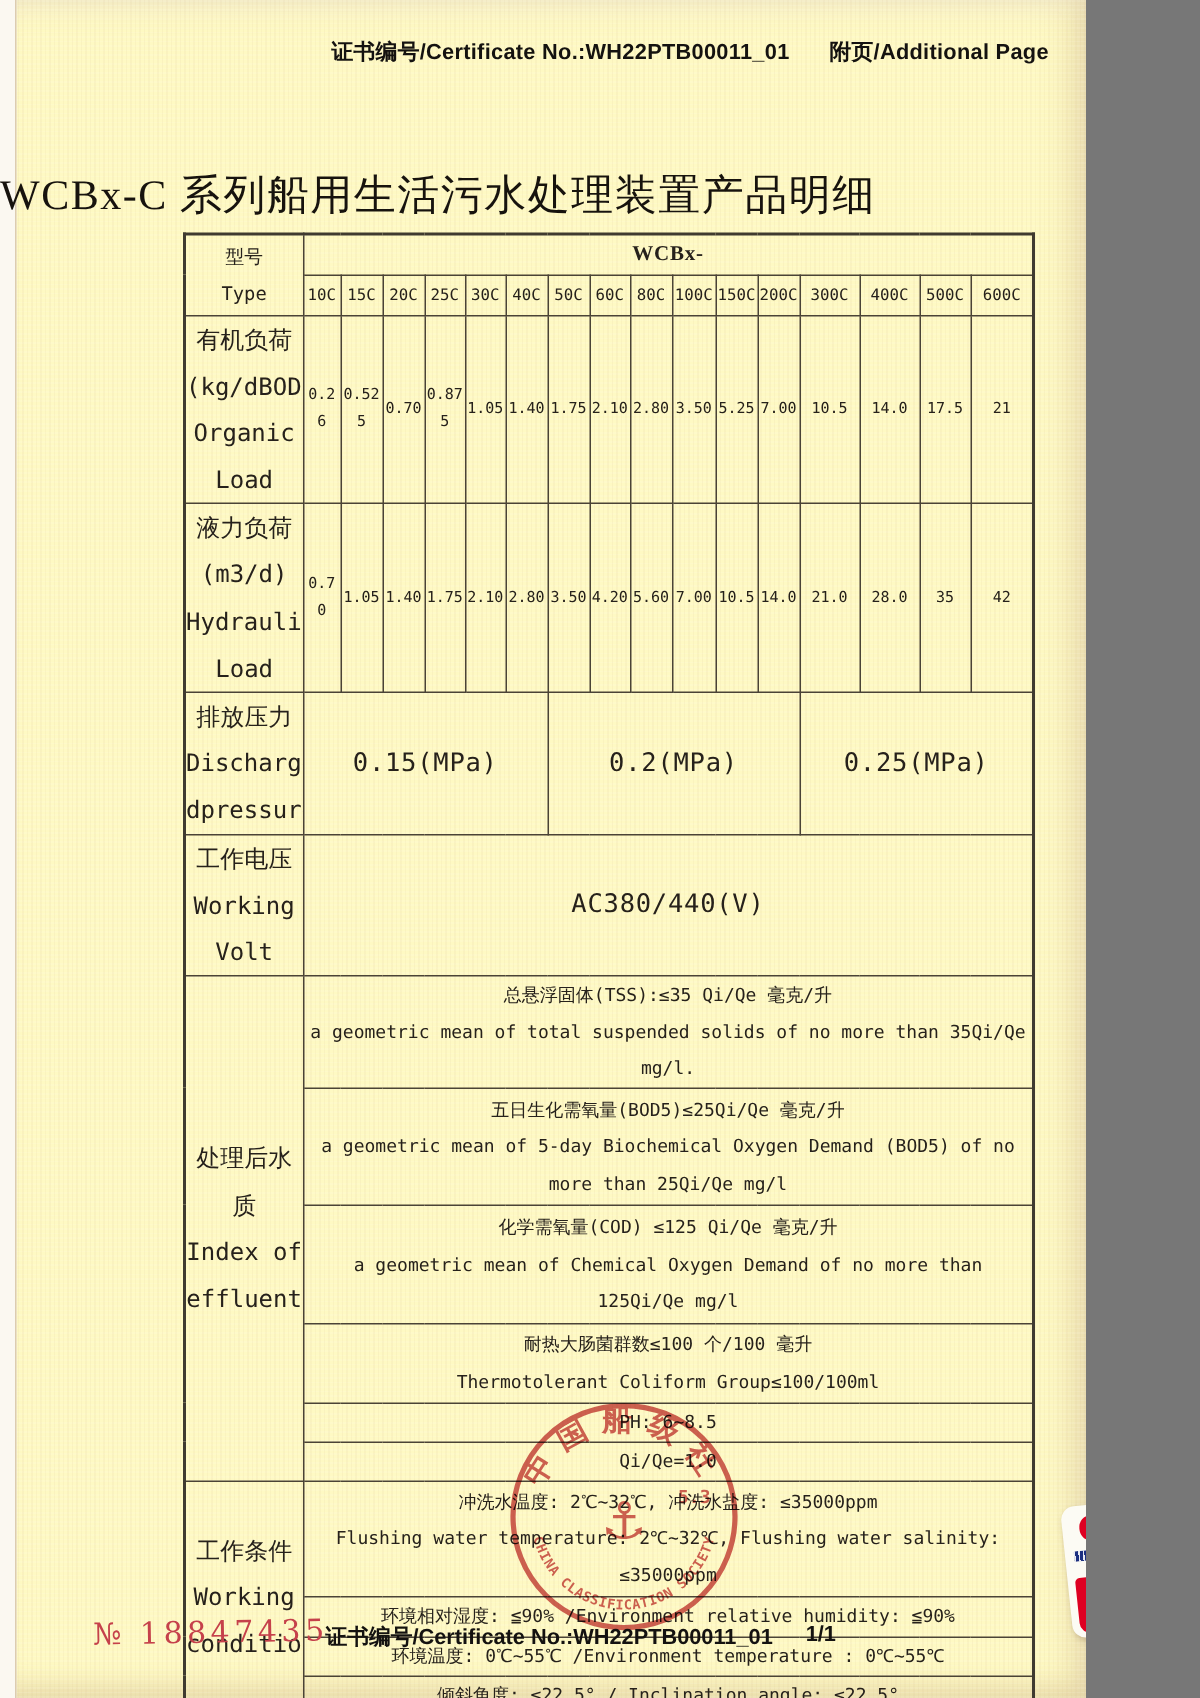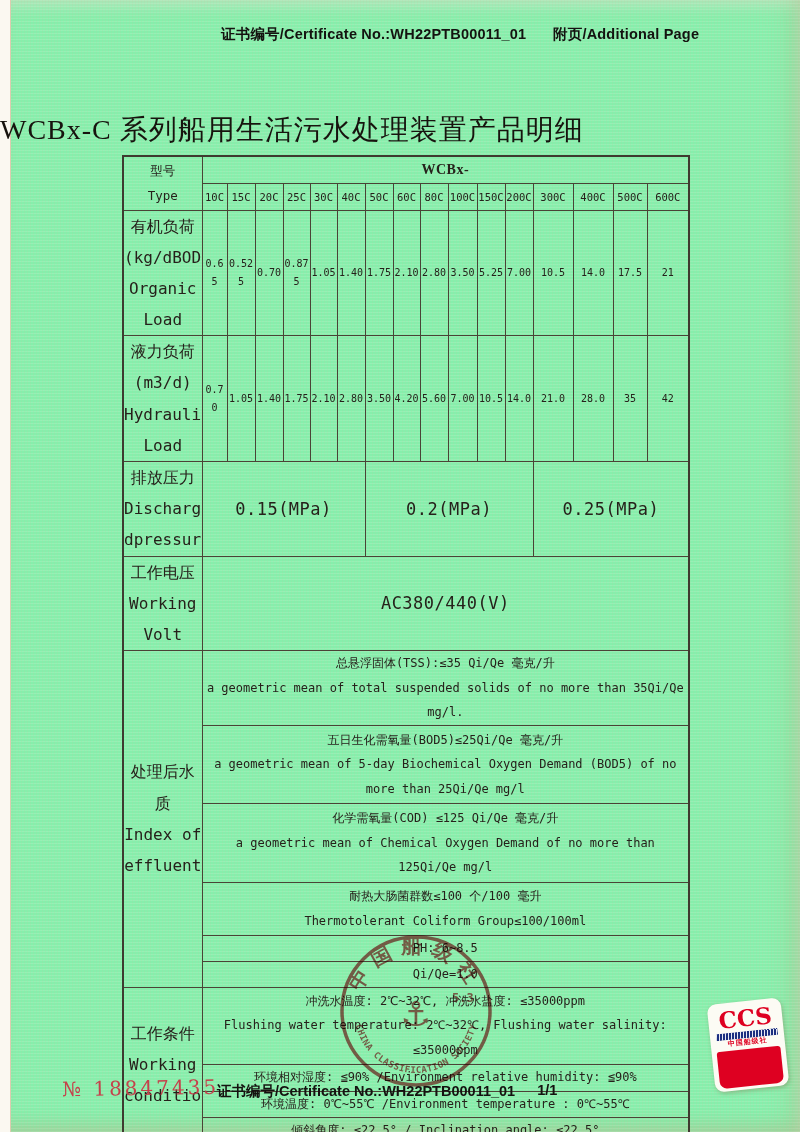--- a/index.html
+++ b/index.html
@@ -1,18 +1,18 @@
 <!DOCTYPE html>
 <html><head>
 <meta charset="utf-8">
 <style>
   html,body{margin:0;padding:0;background:#777;}
   .page{
-    position:relative;width:800px;height:1132px;overflow:hidden;
-    background:#86efac;
+    position:relative;width:724px;height:1132px;overflow:hidden;
+    background:#fef9c3;
     color:#26211b;
     font-family:"DejaVu Sans Mono","Liberation Mono",monospace;
     box-shadow:inset -10px 0 22px rgba(190,160,120,.28), inset 0 -8px 16px rgba(190,160,120,.22), inset 0 6px 14px rgba(255,255,255,.35);
   }
   .page::before{
     content:"";position:absolute;inset:0;pointer-events:none;
     background:
       repeating-linear-gradient(90deg, rgba(212,183,146,.10) 0 1px, transparent 1px 3px),
       repeating-linear-gradient(0deg, rgba(255,252,244,.12) 0 1px, transparent 1px 3px);
   }
@@ -116,21 +116,21 @@
           <td class="model">400C</td>
           <td class="model">500C</td>
           <td class="model">600C</td>
         </tr>
 
     <tr style="height:104px">
       <td class="lbl">有机负荷
 (kg/dBOD)
 Organic
 Load</td>
-    <td class="val">0.65</td>
+    <td class="val">0.26</td>
           <td class="val">0.525</td>
           <td class="val">0.70</td>
           <td class="val">0.875</td>
           <td class="val">1.05</td>
           <td class="val">1.40</td>
           <td class="val">1.75</td>
           <td class="val">2.10</td>
           <td class="val">2.80</td>
           <td class="val">3.50</td>
           <td class="val">5.25</td>

